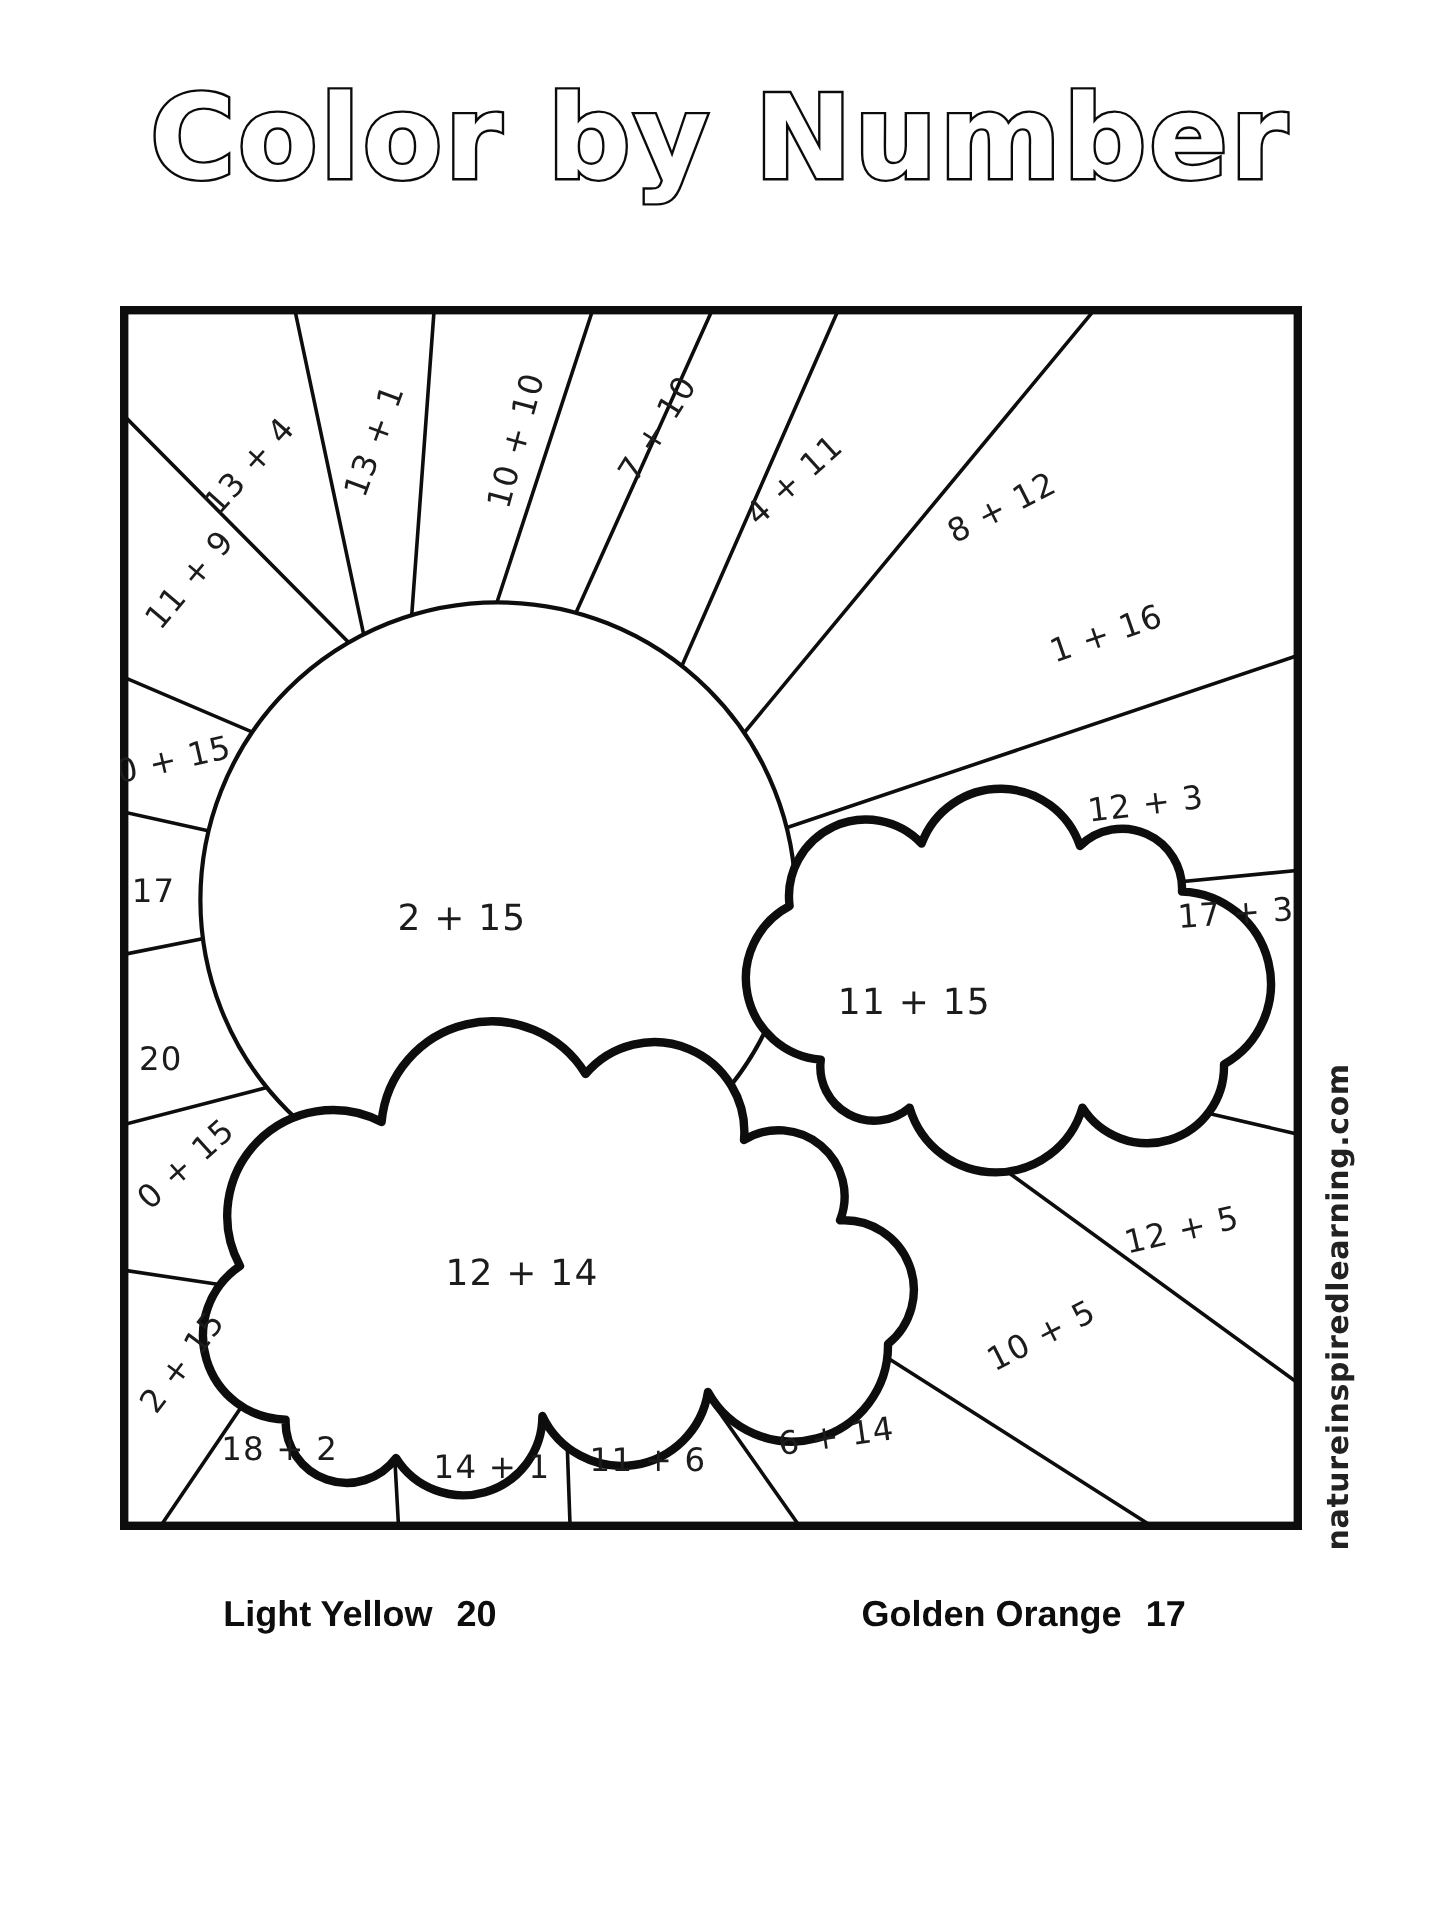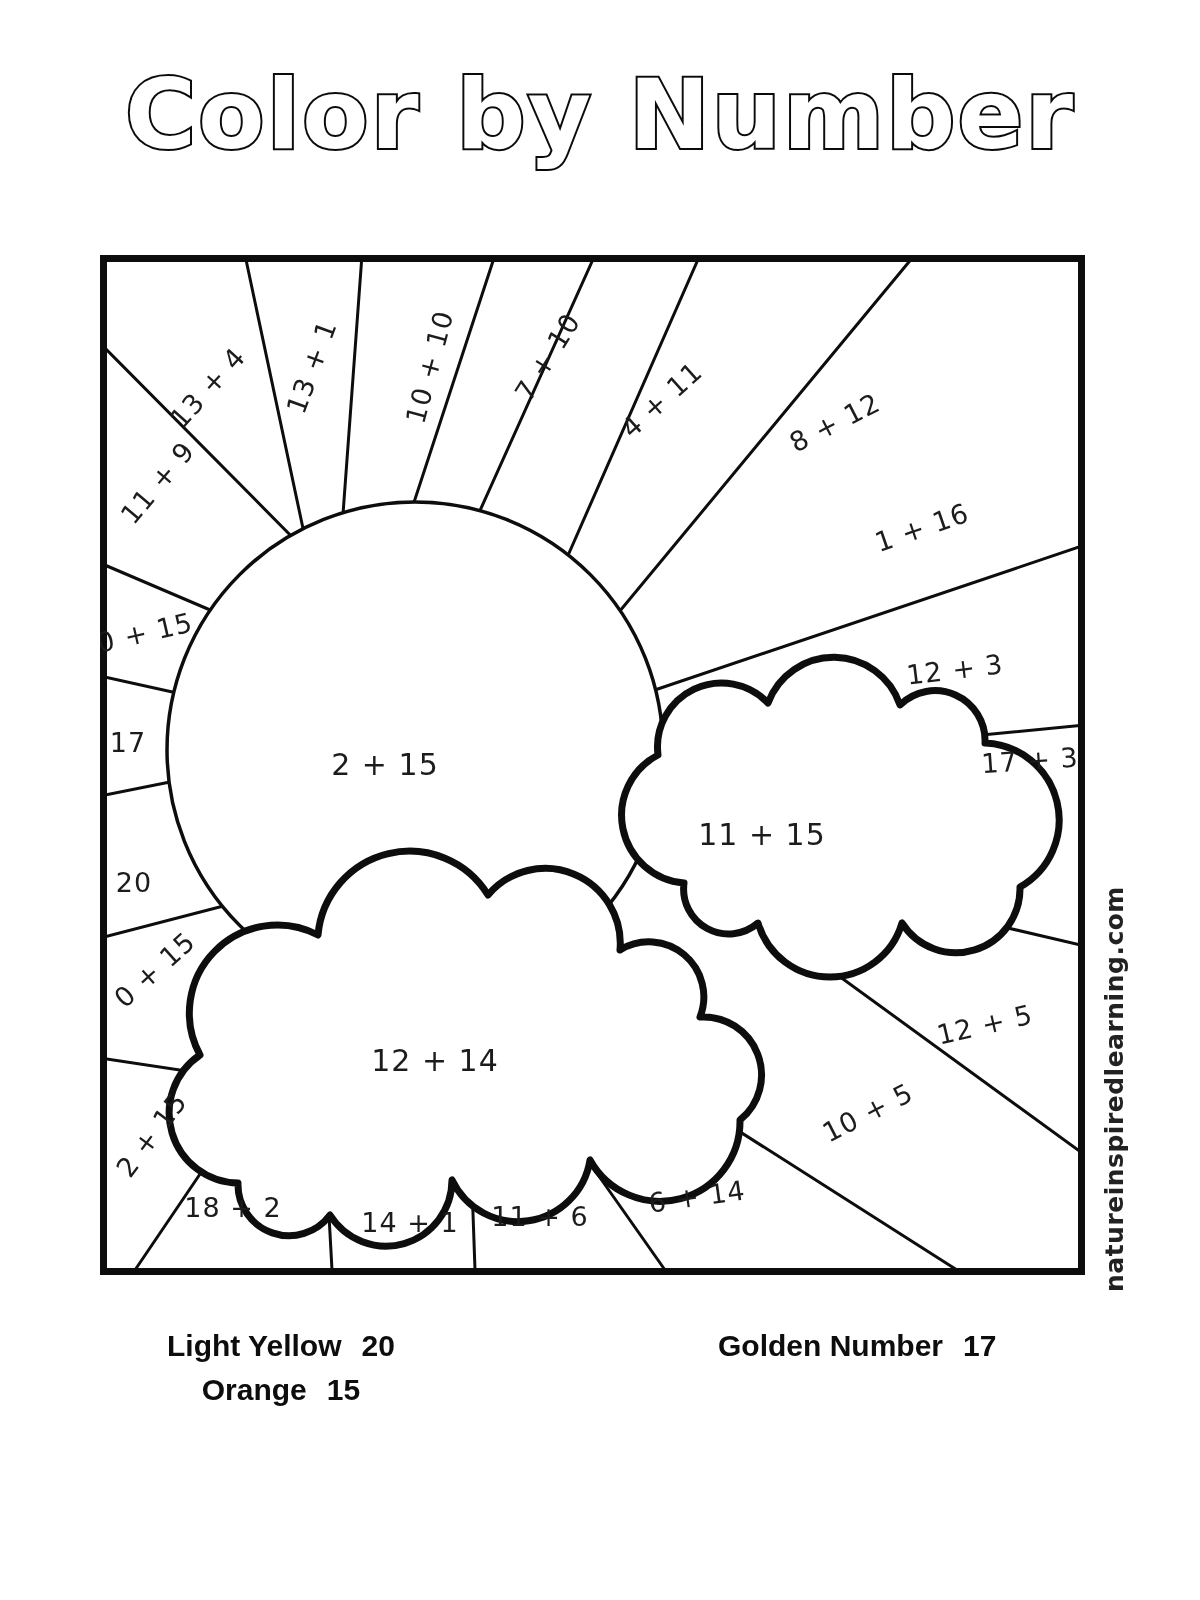--- a/index.html
+++ b/index.html
@@ -31,21 +31,21 @@
     position:absolute;left:1100px;top:1292px;width:350px;
     transform:rotate(-90deg);transform-origin:0 0;
     font-family:"DejaVu Sans", sans-serif;font-weight:bold;font-size:25px;
     color:#222222;letter-spacing:0.5px;white-space:nowrap;
   }
   .legend{
     position:absolute;top:1328px;left:0;width:1200px;
     font-family:"Liberation Sans", sans-serif;font-weight:bold;font-size:30px;color:#0d0d0d;
   }
   .legend-col{position:absolute;top:0;}
-  .legend-col.col1{left:167px;}
+  .legend-col.col1{left:186px;}
   .legend-col.col2{left:718px;}
   .legend-row{margin-bottom:8px;white-space:nowrap;line-height:36px;}
   .legend-num{margin-left:20px;}
 </style>
 </head>
 <body>
 
 <div id="page">
 
   <div class="title">Color by Number</div>
@@ -137,24 +137,21 @@
     </svg>
   </div>
 
   <div class="watermark">natureinspiredlearning.com</div>
 
   <div class="legend">
     <div class="legend-col col1">
       <div class="legend-row">
         <span>Light Yellow</span><span class="legend-num">20</span>
       </div>
-      <div class="legend-row">
-        <span>Orange</span><span class="legend-num">15</span>
-      </div>
     </div>
     <div class="legend-col col2">
       <div class="legend-row">
-        <span>Golden Number</span><span class="legend-num">17</span>
+        <span>Golden Orange</span><span class="legend-num">17</span>
       </div>
     </div>
   </div>
 
 </div>
 
 </body></html>

